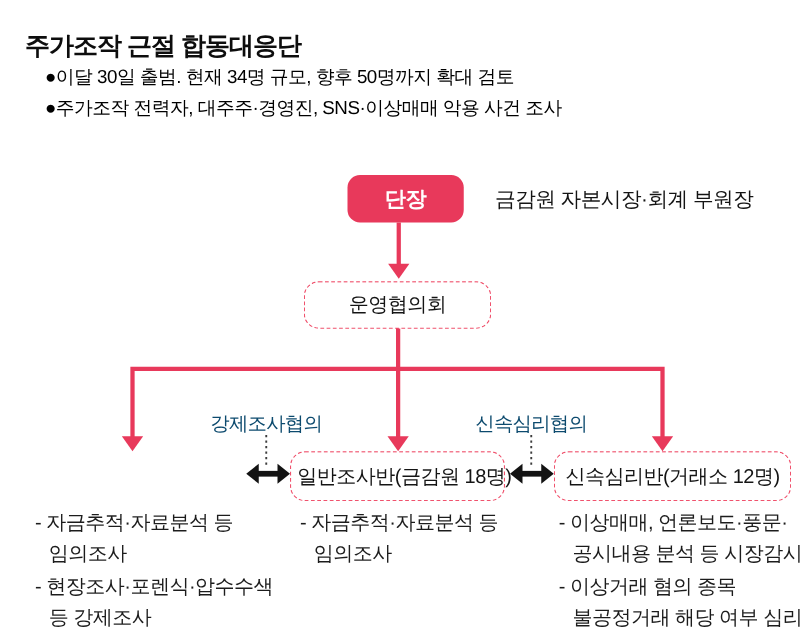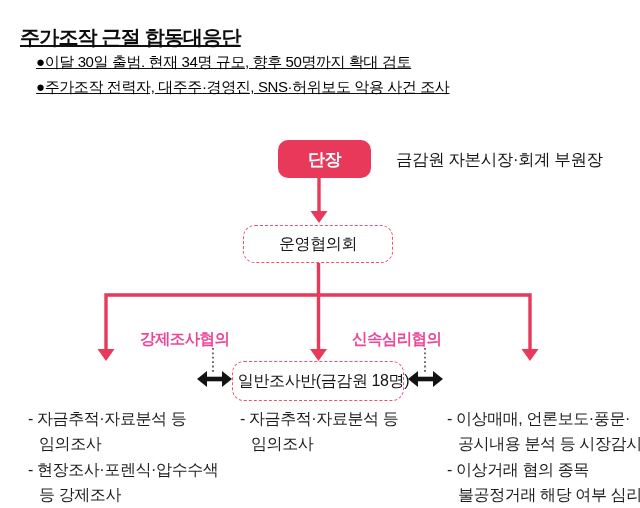--- a/index.html
+++ b/index.html
@@ -11,21 +11,21 @@
   }
   #canvas {
     position: relative;
     width: 640px;
     height: 508px;
     background: #ffffff;
     overflow: hidden;
     letter-spacing: -0.4px;
   }
   
-  .header { position: absolute; left: 20px; top: 25px; text-decoration: underline; }
+  .header { position: absolute; left: 20px; top: 25px; }
   .title {
     font-size: 20px;
     font-weight: 800;
     color: #0d0d0d;
     line-height: 24px;
     letter-spacing: -0.8px;
   }
   .bullet {
     font-size: 15px;
     font-weight: 400;
@@ -60,22 +60,22 @@
     color: #141414;
     white-space: nowrap;
   }
   .council-box { left: 243px; top: 225px; width: 150px; height: 38px; text-align: center; }
   .team-box    { top: 361px; height: 40px; }
   .team-box-0  { left: 22px;  width: 174px; }
   .team-box-1  { left: 232px; width: 172px; padding-left: 11px; }
   .team-box-2  { left: 443px; width: 190px; }
   .link-label {
     position: absolute; top: 329px; z-index: 2;
-    width: 146px; text-align: left;
-    font-size: 15.5px; font-weight: 700; color: #ec4899;
+    width: 146px; text-align: center;
+    font-size: 15.5px; font-weight: 400; color: #0c4a6e;
     letter-spacing: -0.6px;
   }
   .link-label-left  { left: 140px; }
   .link-label-right { left: 352px; }
   
   .duties { position: absolute; top: 406px; z-index: 2; }
   .duties-0 { left: 28px; }
   .duties-1 { left: 240px; }
   .duties-2 { left: 447px; }
   .duty-line {
@@ -88,21 +88,21 @@
   .duty-line.cont { padding-left: 11px; }
 </style>
 </head>
 <body>
 
 <div id="canvas">
 
   <div class="header">
     <div class="title">주가조작 근절 합동대응단</div>
     <div class="bullet">●이달 30일 출범. 현재 34명 규모, 향후 50명까지 확대 검토</div>
-    <div class="bullet">●주가조작 전력자, 대주주·경영진, SNS·허위보도 악용 사건 조사</div>
+    <div class="bullet">●주가조작 전력자, 대주주·경영진, SNS·이상매매 악용 사건 조사</div>
   </div>
 
   <svg id="connector-svg" width="640" height="508" viewBox="0 0 640 508">
 
     <g>
       <line x1="319" y1="178" x2="319" y2="213" stroke="#e8395b" stroke-width="3.4"></line>
       <polygon points="310.5,211 327.5,211 319,223" fill="#e8395b"></polygon>
     </g>
 
     <g>
@@ -141,20 +141,21 @@
 
   <div class="node leader-badge">단장</div>
   <div class="leader-desc">금감원 자본시장·회계 부원장</div>
 
   <div class="node dashed-box council-box">운영협의회</div>
 
   <div class="link-label link-label-left">강제조사협의</div>
   <div class="link-label link-label-right">신속심리협의</div>
 
   <div class="node dashed-box team-box team-box-1">일반조사반(금감원 18명)</div>
+  <div class="node dashed-box team-box team-box-2">신속심리반(거래소 12명)</div>
 
   <div class="duties duties-0">
     <div class="duty-line">- 자금추적·자료분석 등</div>
     <div class="duty-line cont">임의조사</div>
     <div class="duty-line">- 현장조사·포렌식·압수수색</div>
     <div class="duty-line cont">등 강제조사</div>
   </div>
   <div class="duties duties-1">
     <div class="duty-line">- 자금추적·자료분석 등</div>
     <div class="duty-line cont">임의조사</div>

